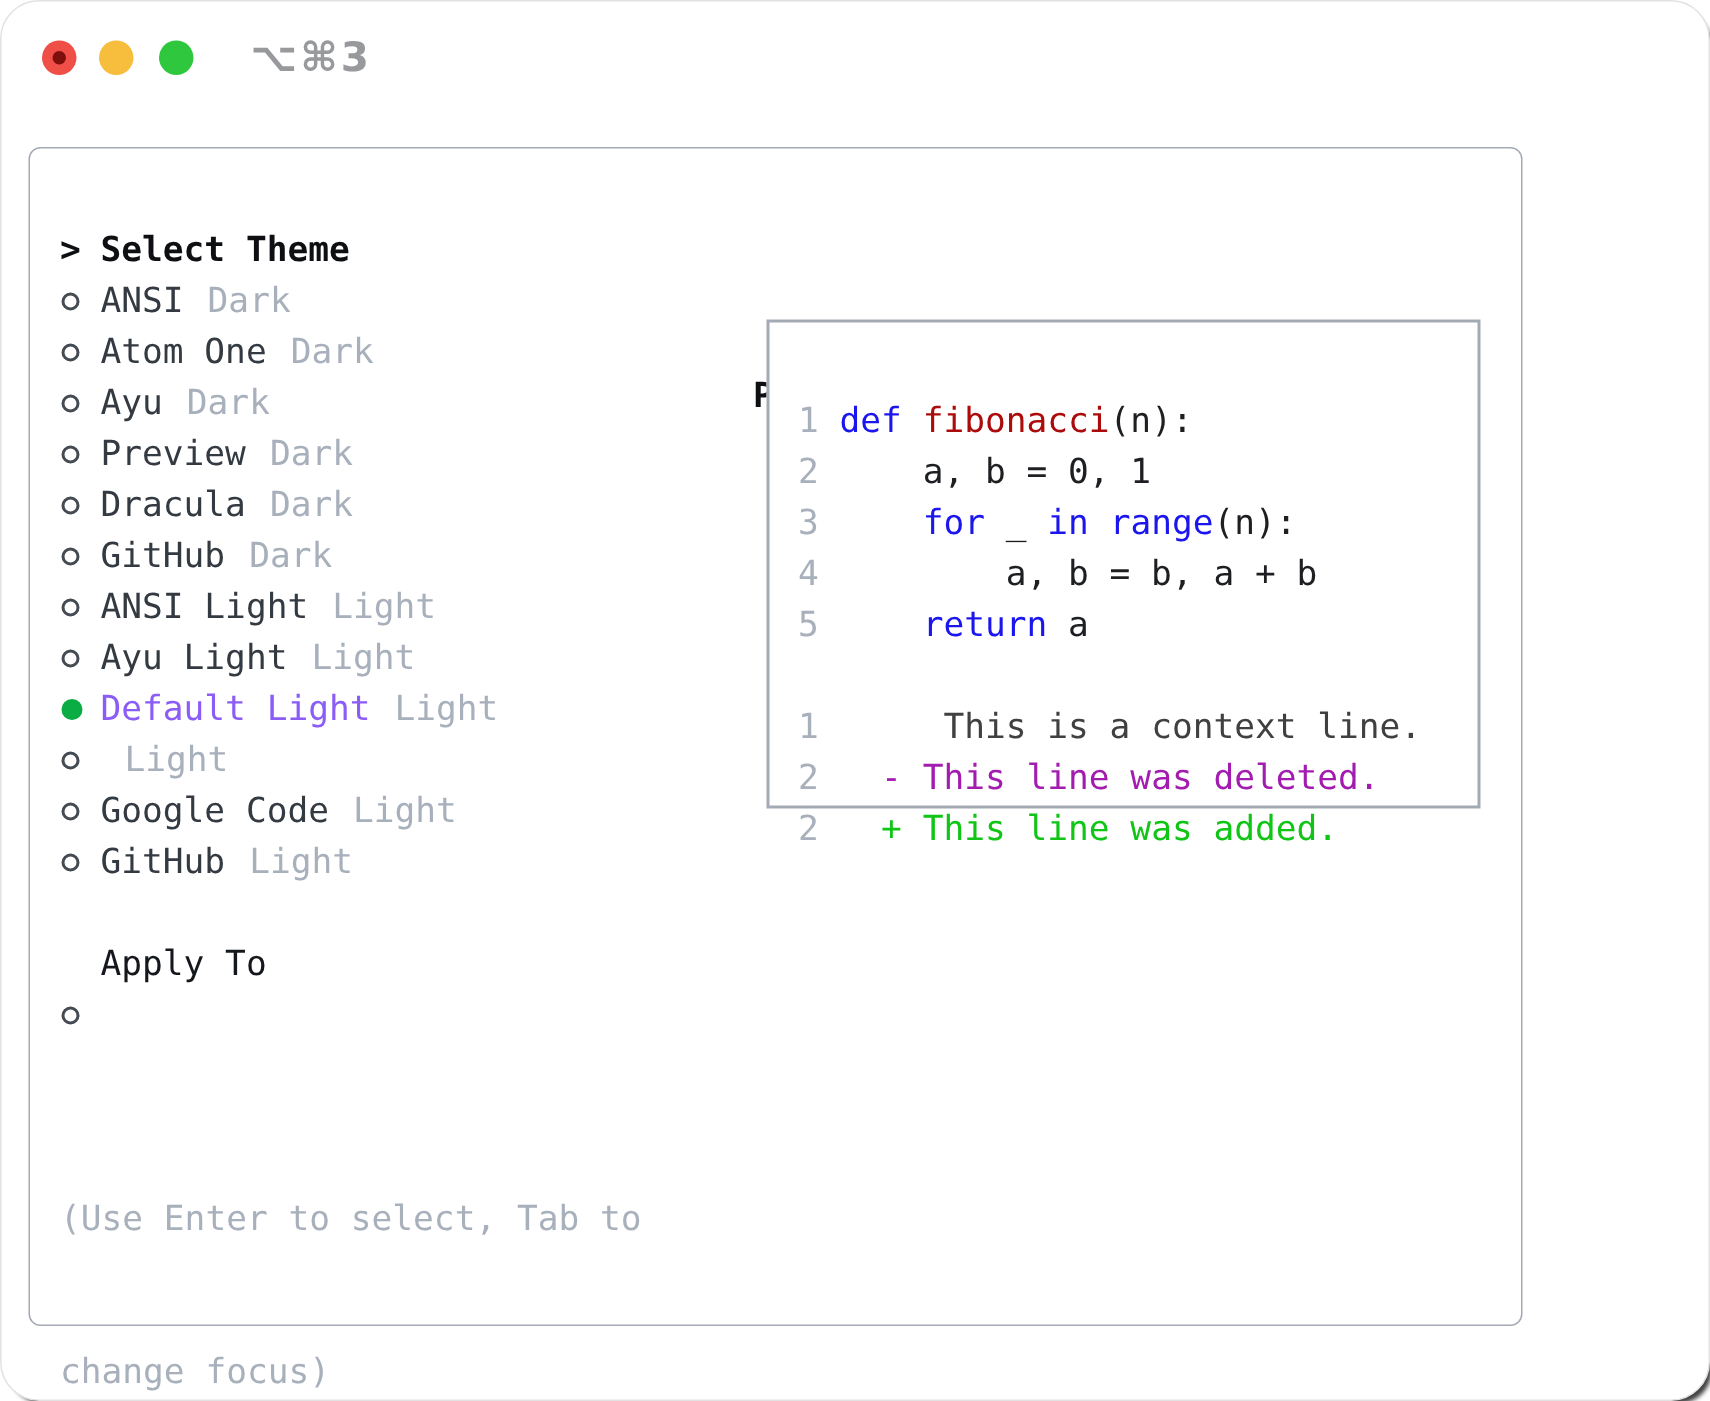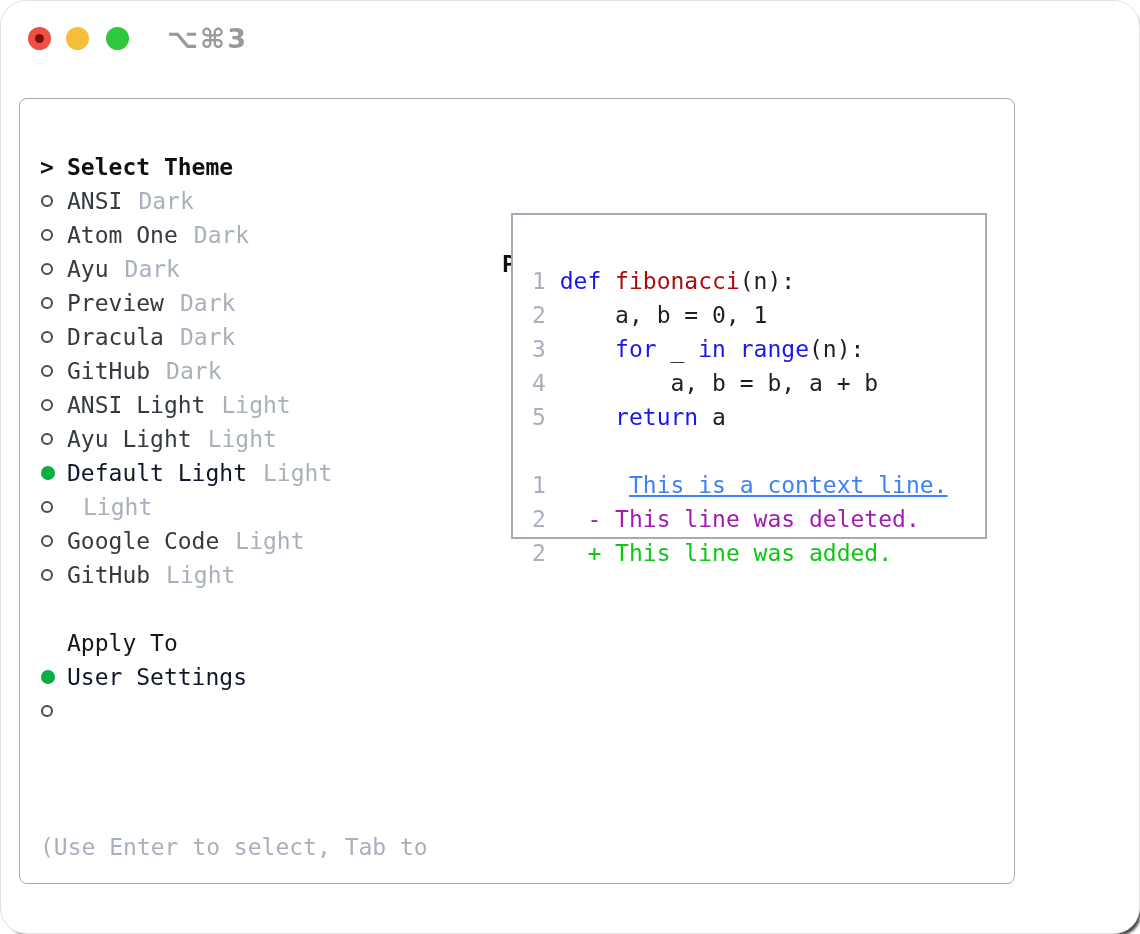--- a/index.html
+++ b/index.html
@@ -23,35 +23,35 @@
     border:1.5px solid #a3aab4;border-radius:8px;background:#ffffff;}
   
   .left{position:absolute;left:20px;top:51px;width:450px;font-size:23px;}
   .row{display:flex;align-items:center;height:34px;white-space:pre;}
   .bullet-cell{width:27px;flex:0 0 27px;display:flex;align-items:center;}
   .prompt{font-weight:bold;color:#0d0f12;}
   .heading{font-weight:bold;color:#0d0f12;}
   .b-circle{width:12px;height:12px;border:2px solid #454b52;border-radius:50%;box-sizing:border-box;margin-left:1px;}
   .b-circle.sel{background:#0aad43;border-color:#0aad43;width:14px;height:14px;}
   .name{color:#343a41;}
-  .name.sel-text{color:#0f172a;}
+  .name.sel-text{color:#8b5cf6;}
   .apply-title{color:#14171b;}
   .tag{color:#a8b0bc;margin-left:16px;}
   .hint{color:#a8b0bc;line-height:34px;white-space:pre;}
   .spacer{height:34px;}
   
   .preview-title{position:absolute;left:482px;top:148px;height:34px;display:flex;align-items:center;font-size:23px;}
   .preview-box{position:absolute;left:491px;top:103px;width:476px;height:326px;border:2px solid #a3aab4;background:#ffffff;box-sizing:border-box;margin-top:11px;}
   #code{position:absolute;left:19px;top:49px;margin:0;font-family:inherit;font-size:23px;line-height:34px;}
   .code-line{white-space:pre;height:34px;}
   .c-num{color:#a8b0bc;}
   .c-code{color:#1d1f22;}
   .c-kw{color:#1c16ee;}
   .c-fn{color:#ac0b0b;}
-  .c-ctx{color:#3b82f6;text-decoration:underline;}
+  .c-ctx{color:#404040;}
   .c-del{color:#a21caf;}
   .c-add{color:#10c515;}
 </style>
 </head>
 <body>
 
 <div class="window">
   <div class="titlebar">
     <span class="dot red">
         <span class="inner"></span>
@@ -85,21 +85,20 @@
         </div>
 
       <div class="spacer"></div>
 
       <div class="row">
         <span class="bullet-cell"></span>
         <span class="apply-title">Apply To</span>
       </div>
 
       <div id="apply-list">
-          <div class="row"><span class="bullet-cell"><span class="b-circle sel"></span></span><span class="name sel-text">User Settings</span></div>
           <div class="row"><span class="bullet-cell"><span class="b-circle"></span></span></div>
         </div>
 
       <div class="spacer"></div>
 
       <div class="hint">
         <div>(Use Enter to select, Tab to</div>
         <div>change focus)</div>
       </div>
     </div>

